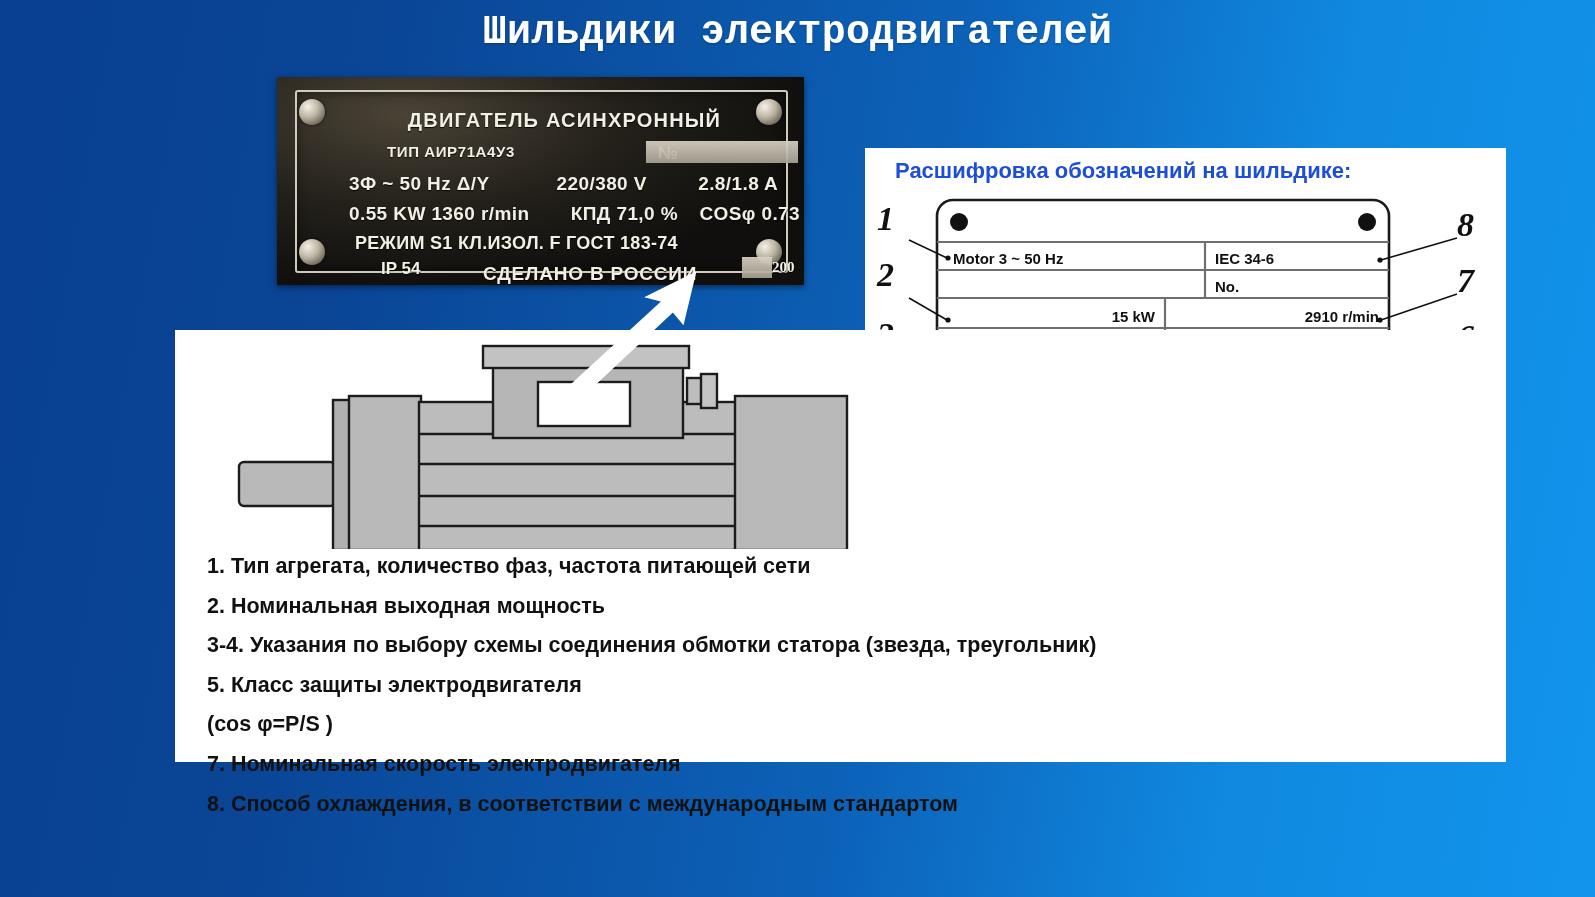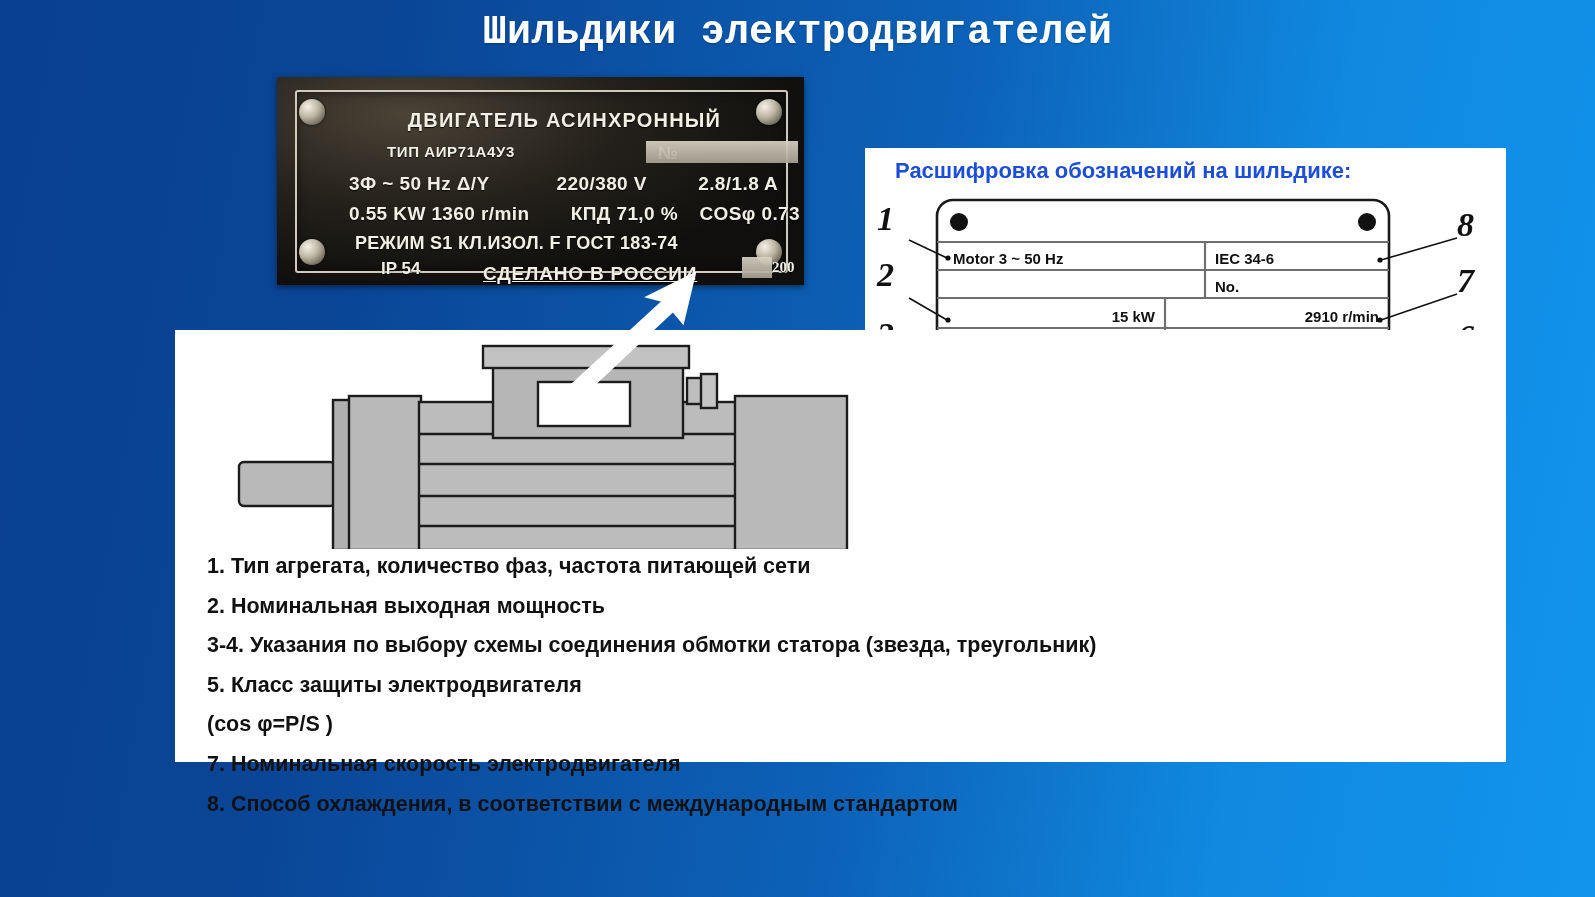--- a/index.html
+++ b/index.html
@@ -49,21 +49,21 @@
     text-shadow:0 1px 1px rgba(0,0,0,.9);padding-left:48px;}
   .pl-head{left:0;right:0;top:32px;text-align:center;font-size:20px;letter-spacing:1.2px;}
   .pl-r1{left:62px;top:66px;font-size:15px;letter-spacing:.6px;}
   .pl-no{left:333px;top:66px;font-size:18px;}
   .pl-nobox{position:absolute;left:369px;top:64px;width:152px;height:22px;
     background:linear-gradient(180deg,#d8d3c4,#a9a394);opacity:.92;}
   .pl-r2{left:24px;top:96px;font-size:19px;letter-spacing:.4px;}
   .pl-r3{left:24px;top:126px;font-size:19px;letter-spacing:.4px;}
   .pl-r4{left:22px;top:156px;font-size:18px;letter-spacing:.3px;margin-left:8px;}
   .pl-ip{left:56px;top:182px;font-size:17px;}
-  .pl-made{left:158px;top:186px;font-size:19px;letter-spacing:.8px;text-decoration:underline;}
+  .pl-made{left:158px;top:186px;font-size:19px;letter-spacing:.8px;}
   .pl-year{left:447px;top:182px;font-size:15px;font-family:Liberation Serif, serif;}
   .pl-yearbox{position:absolute;left:465px;top:180px;width:30px;height:21px;
     background:linear-gradient(180deg,#d8d3c4,#a9a394);opacity:.92;}
   .pl-yeartail{left:500px;top:182px;font-size:18px;}
 
   
   .panel-left{
     position:absolute;left:175px;top:330px;width:1331px;height:432px;
     background:#ffffff;
   }

